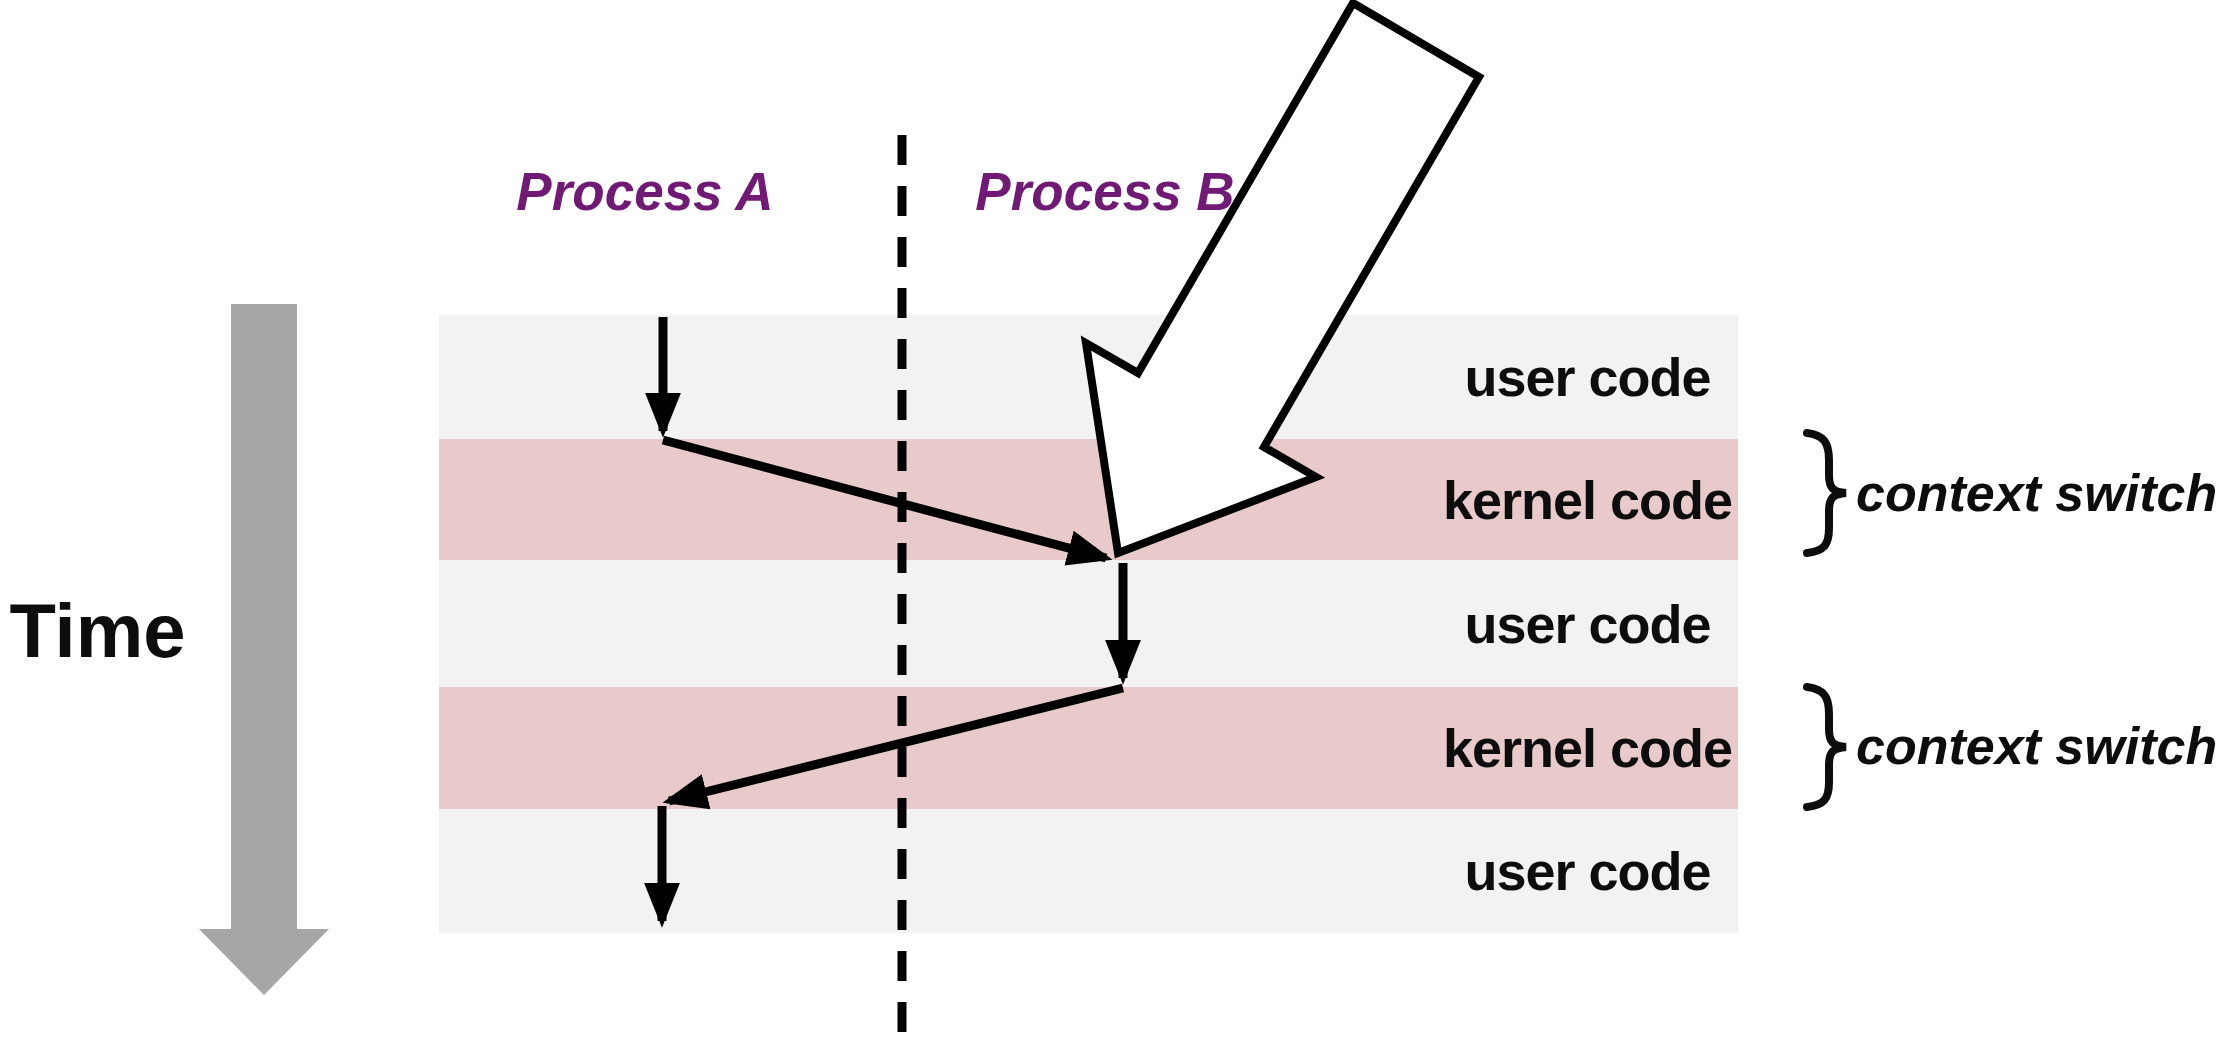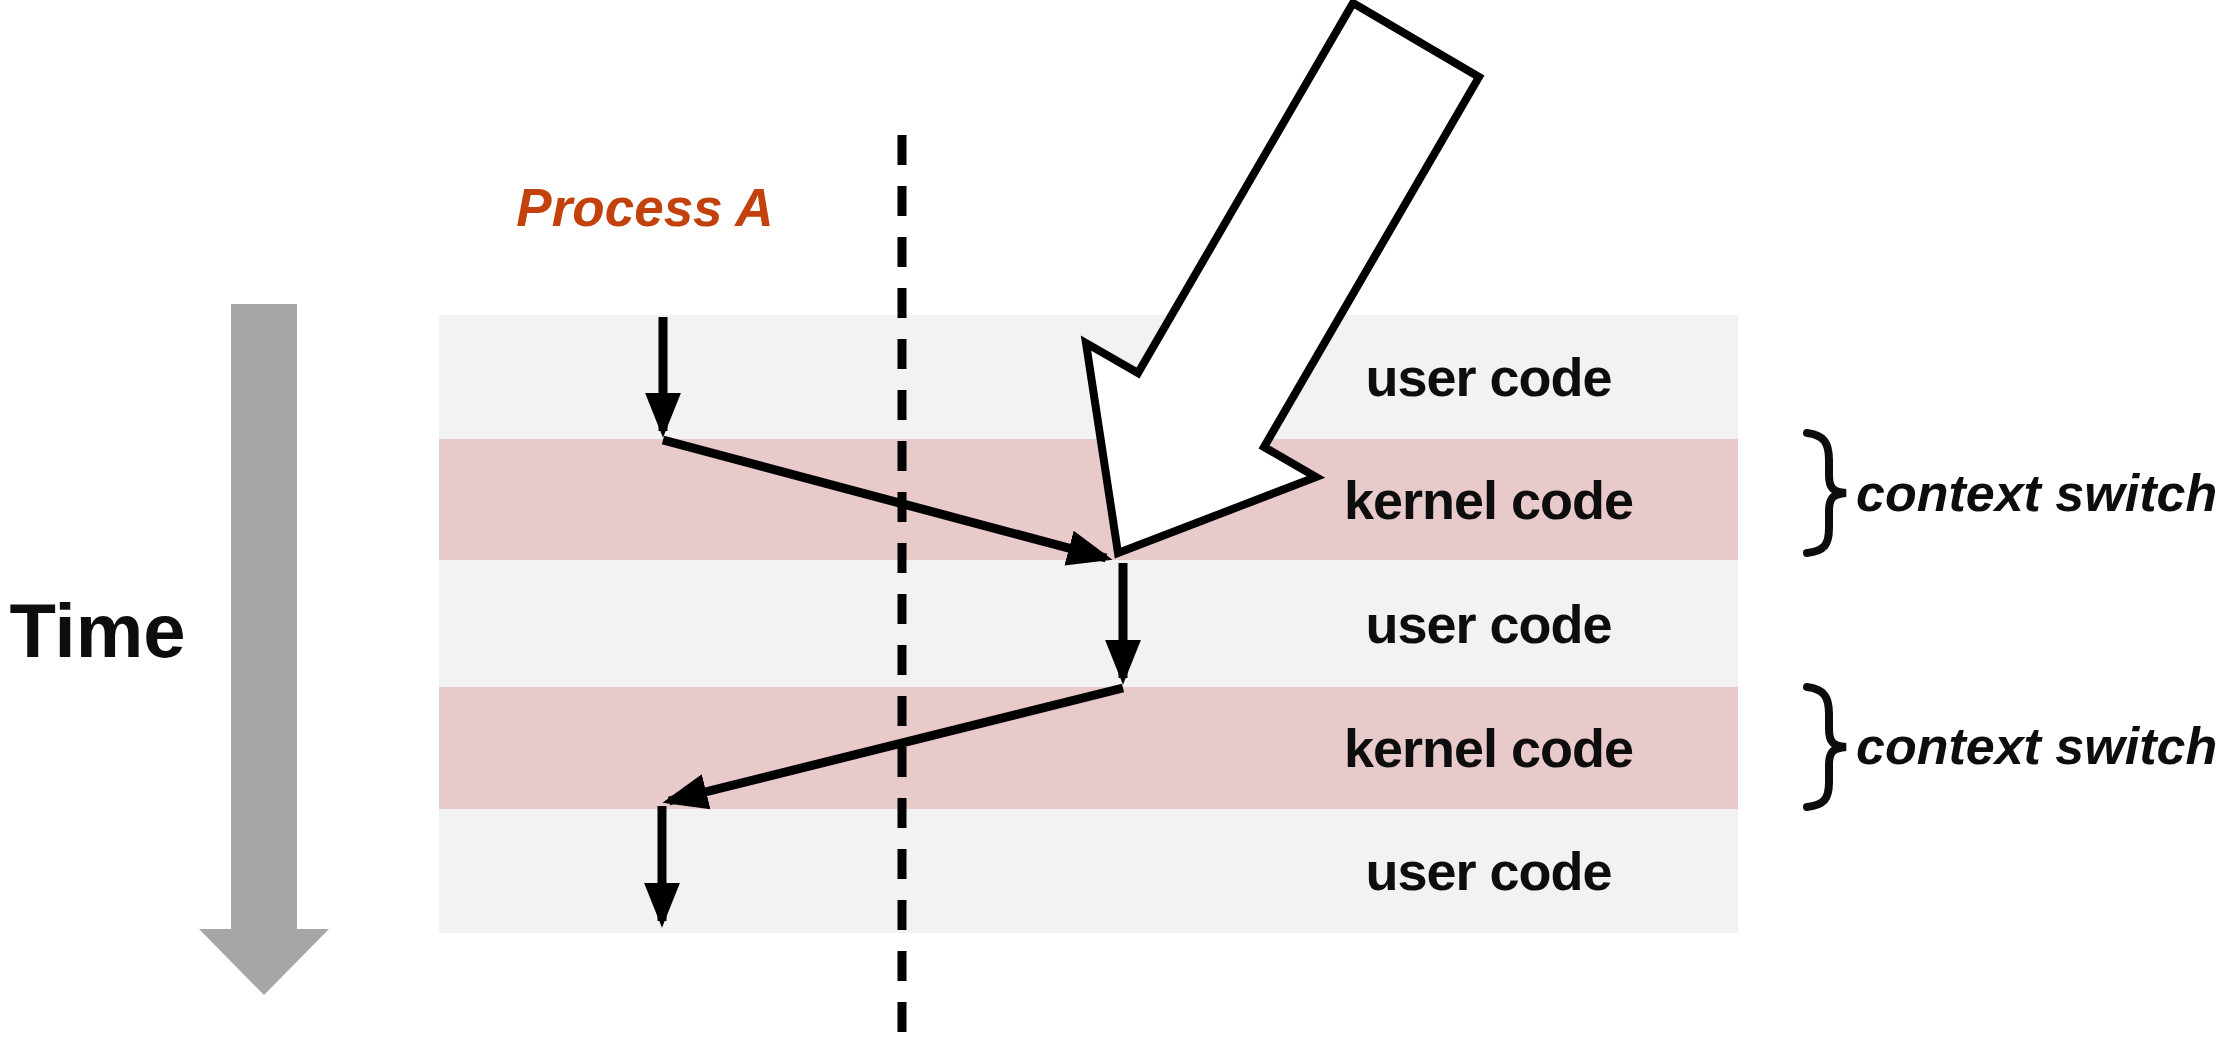--- a/index.html
+++ b/index.html
@@ -14,34 +14,34 @@
   .band{position:absolute;left:439px;width:1299px;}
   .band.user{background:#f2f2f2;}
   .band.kernel{background:#e8caca;}
   .band.b1{top:315px;height:124px;}
   .band.b2{top:439px;height:121px;}
   .band.b3{top:560px;height:127px;}
   .band.b4{top:687px;height:122px;}
   .band.b5{top:809px;height:124px;}
   
   .band-label{
-    position:absolute;left:1296px;width:385px;
+    position:absolute;left:1395px;width:385px;
     display:flex;align-items:center;justify-content:center;
     font-weight:bold;font-size:54px;letter-spacing:-1px;color:#0d0d0d;
   }
   .band-label.r1{top:315px;height:124px;}
   .band-label.r2{top:439px;height:121px;}
   .band-label.r3{top:560px;height:127px;}
   .band-label.r4{top:687px;height:122px;}
   .band-label.r5{top:809px;height:124px;}
   
   .proc-label{
-    position:absolute;top:174px;height:66px;
+    position:absolute;top:158px;height:66px;
     display:flex;align-items:center;justify-content:center;
-    font-weight:bold;font-style:italic;font-size:53px;color:#c2410c;
+    font-weight:bold;font-style:italic;font-size:53px;color:#701a75;
   }
   .proc-a{left:450px;width:390px;}
   .proc-b{left:940px;width:330px;}
   
   .time-label{
     position:absolute;left:0;top:590px;width:195px;height:80px;
     display:flex;align-items:center;justify-content:center;
     font-weight:bold;font-size:76px;color:#0d0d0d;
   }
   .time-shaft{position:absolute;left:231px;top:304px;width:66px;height:625px;background:#a6a6a6;}
@@ -72,20 +72,21 @@
   <div class="band kernel b4"></div>
   <div class="band user b5"></div>
 
   <div class="band-label r1">user code</div>
   <div class="band-label r2">kernel code</div>
   <div class="band-label r3">user code</div>
   <div class="band-label r4">kernel code</div>
   <div class="band-label r5">user code</div>
 
   <div class="proc-label proc-a">Process A</div>
+  <div class="proc-label proc-b">Process B</div>
 
   <div class="time-label">Time</div>
   <div class="time-shaft"></div>
   <div class="time-head"></div>
 
   <div class="ctx-label ctx-1">context switch</div>
   <div class="ctx-label ctx-2">context switch</div>
 
   <svg class="overlay" width="2220" height="1062" viewBox="0 0 2220 1062">
     <defs>

